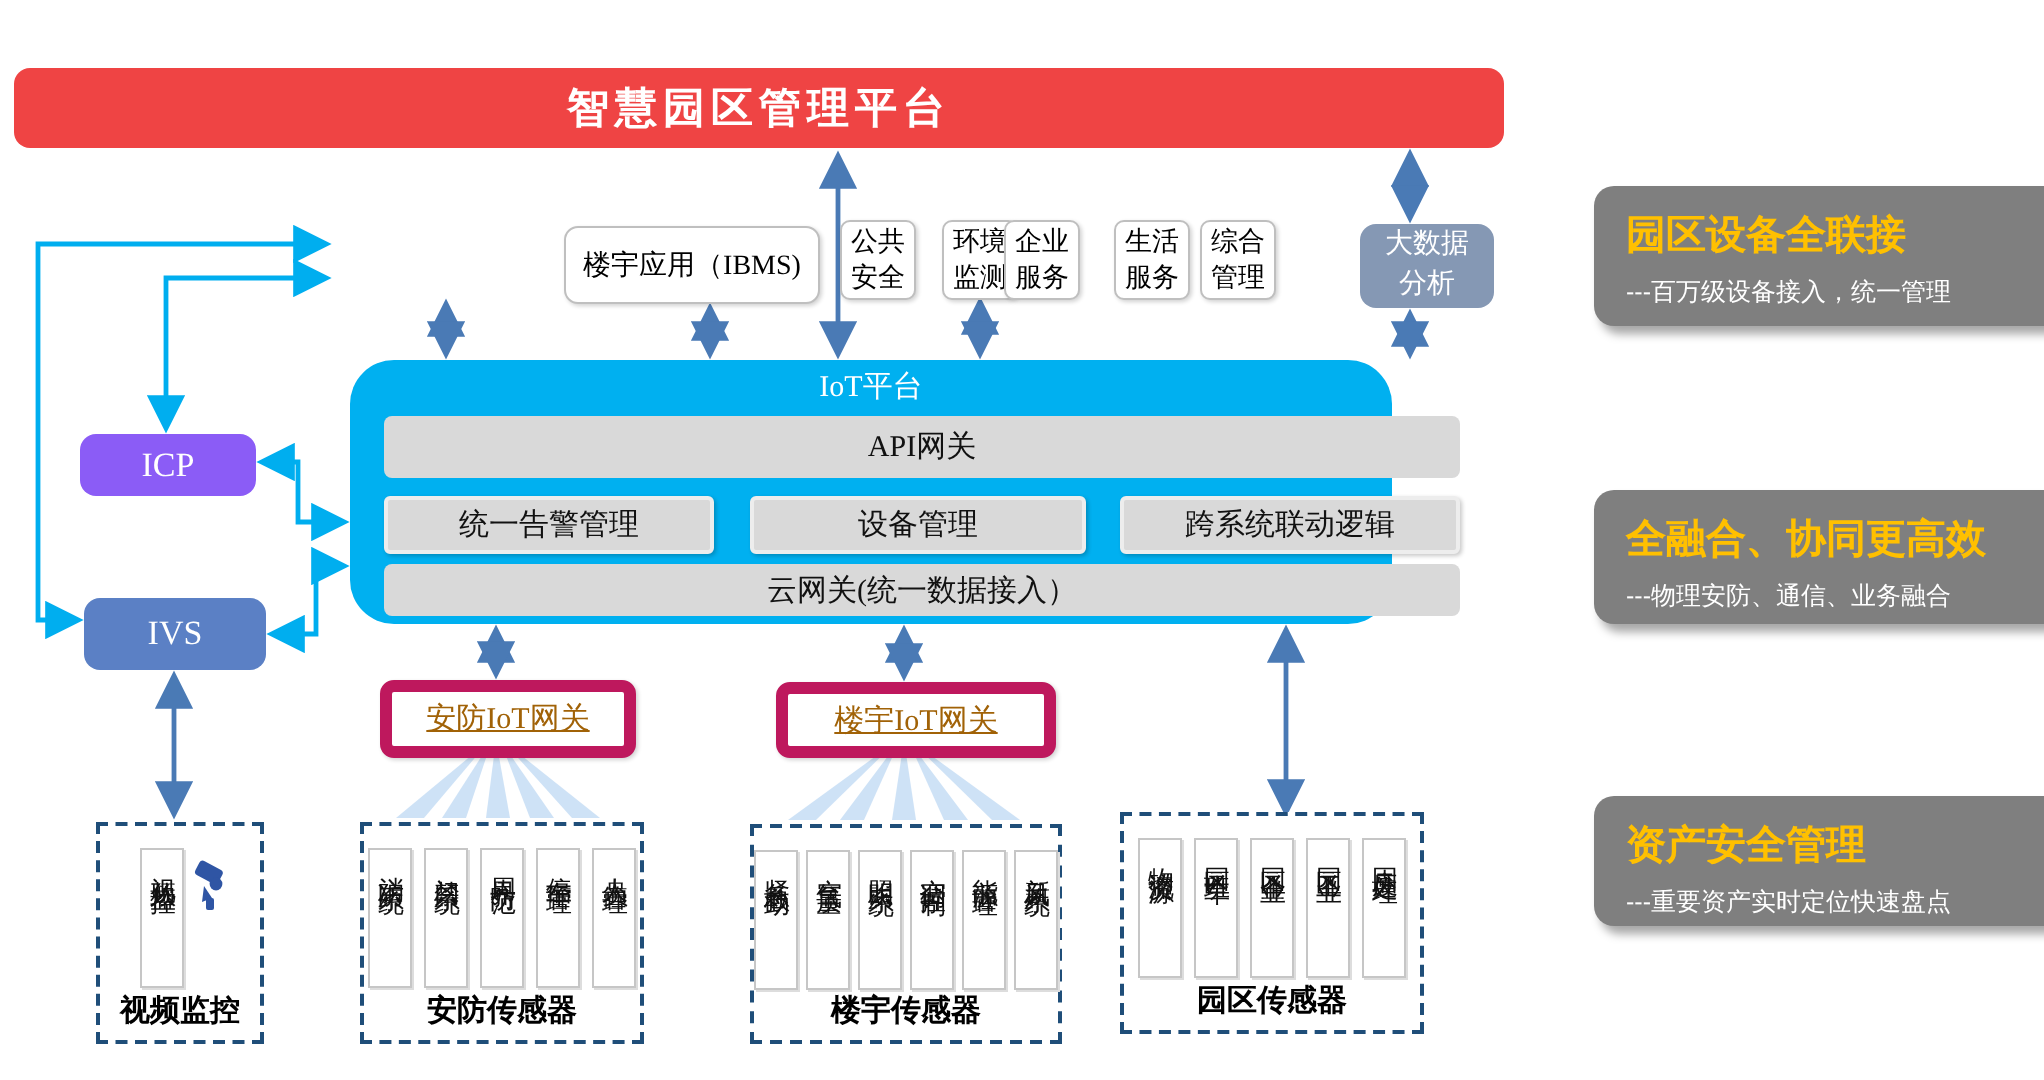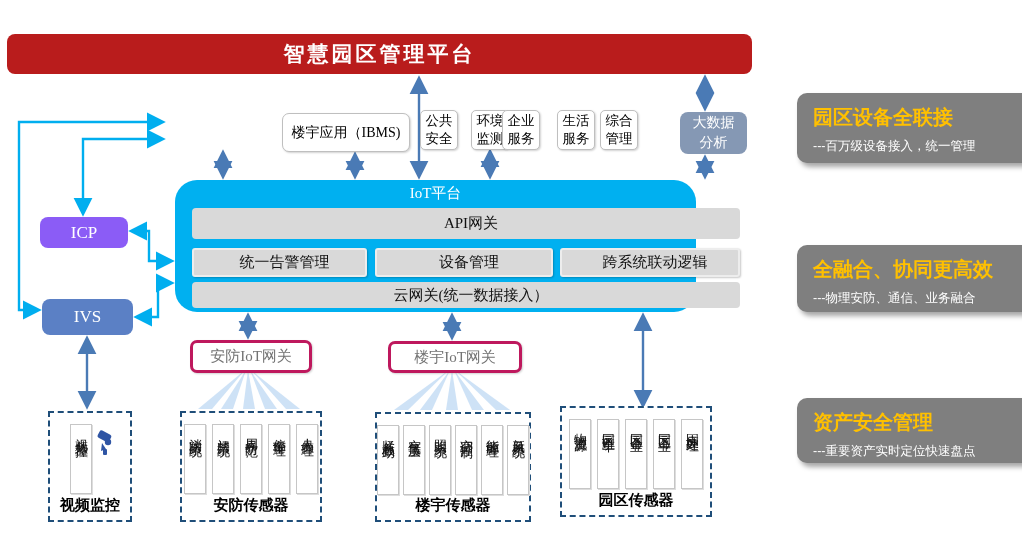--- a/index.html
+++ b/index.html
@@ -1,20 +1,20 @@
 <!DOCTYPE html>
 <html><head>
 <meta charset="utf-8">
 <style>
   html,body{margin:0;padding:0;background:#fff;}
   #canvas{position:relative;width:1022px;height:540px;background:#fff;overflow:hidden;
           font-family:"Liberation Sans",sans-serif;}
   .abs{position:absolute;}
   
-  .banner{left:7px;top:34px;width:745px;height:40px;background:#b91c1c;border-radius:8px;
+  .banner{left:7px;top:34px;width:745px;height:40px;background:#ef4444;border-radius:8px;
           display:flex;align-items:center;justify-content:center;color:#fff;font-size:21px;
           font-weight:bold;letter-spacing:3px;}
   
   .wbox{background:#fff;border:1px solid #BFBFBF;border-radius:7px;
         box-shadow:1px 1px 2px rgba(0,0,0,0.18);
         display:flex;align-items:center;justify-content:center;text-align:center;
         font-family:"Liberation Serif","DejaVu Serif",serif;color:#000;}
   .psim{left:168px;top:112px;width:104px;height:37px;font-size:14px;line-height:1.25;}
   .ibms{left:282px;top:113px;width:126px;height:37px;font-size:14px;}
   .svc{top:110px;width:34px;height:38px;font-size:13.5px;line-height:1.3;border-radius:5px;
@@ -28,31 +28,31 @@
        font-family:"Liberation Serif","DejaVu Serif",serif;}
   .ivs{left:42px;top:299px;width:91px;height:36px;background:#5B80C5;border-radius:8px;
        color:#fff;font-size:17px;display:flex;align-items:center;justify-content:center;
        font-family:"Liberation Serif","DejaVu Serif",serif;}
   
   .iot{left:175px;top:180px;width:521px;height:132px;background:#00B0F0;border-radius:22px;}
   .iot-title{position:absolute;top:4px;left:0;width:100%;text-align:center;color:#fff;
              font-size:15px;font-family:"Liberation Serif",serif;}
   .gbar{position:absolute;background:#D9D9D9;border-radius:4px;display:flex;align-items:center;
         justify-content:center;font-size:15px;color:#111;
-        font-family:"Liberation Serif","DejaVu Serif",serif;padding-left:10px;}
+        font-family:"Liberation Serif","DejaVu Serif",serif;}
   .api{left:17px;top:28px;width:538px;height:31px;}
   .mod{top:68px;height:25px;border:2px solid #EDEDED;border-radius:3px;
        box-shadow:1px 1px 2px rgba(0,0,0,0.22);}
   .m1{left:17px;width:161px;} .m2{left:200px;width:164px;} .m3{left:385px;width:166px;}
   .cloud{left:17px;top:102px;width:538px;height:26px;}
   
-  .gw{background:#fff;border:3px solid #be185d;border-radius:7px;
+  .gw{background:#fff;border:6px solid #be185d;border-radius:7px;
       box-shadow:1px 1px 2px rgba(0,0,0,0.18);display:flex;align-items:center;
-      justify-content:center;font-size:15px;color:#737373;
-      font-family:"Liberation Serif","DejaVu Serif",serif;}
+      justify-content:center;font-size:15px;color:#a16207;
+      font-family:"Liberation Serif","DejaVu Serif",serif;text-decoration:underline;}
   .gw-sec{left:190px;top:340px;width:116px;height:27px;}
   .gw-bld{left:388px;top:341px;width:128px;height:26px;}
   
   .dash{border:2px dashed #1F4E79;background:#fff;}
   .d-video{left:48px;top:411px;width:80px;height:107px;}
   .d-sec{left:180px;top:411px;width:138px;height:107px;}
   .d-bld{left:375px;top:412px;width:152px;height:106px;}
   .d-park{left:560px;top:406px;width:148px;height:107px;}
   .vwrap{display:flex;justify-content:center;gap:6px;margin-top:11px;}
   .vcol{writing-mode:vertical-rl;text-orientation:upright;font-size:13px;color:#111;

